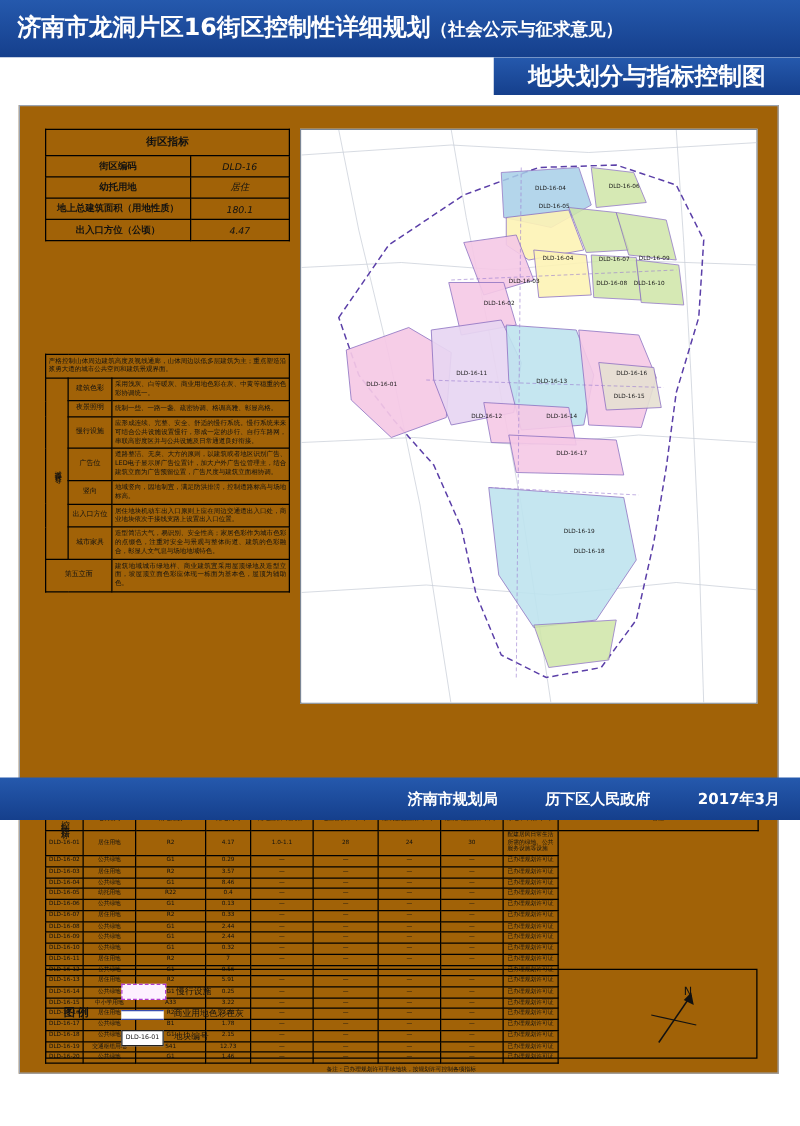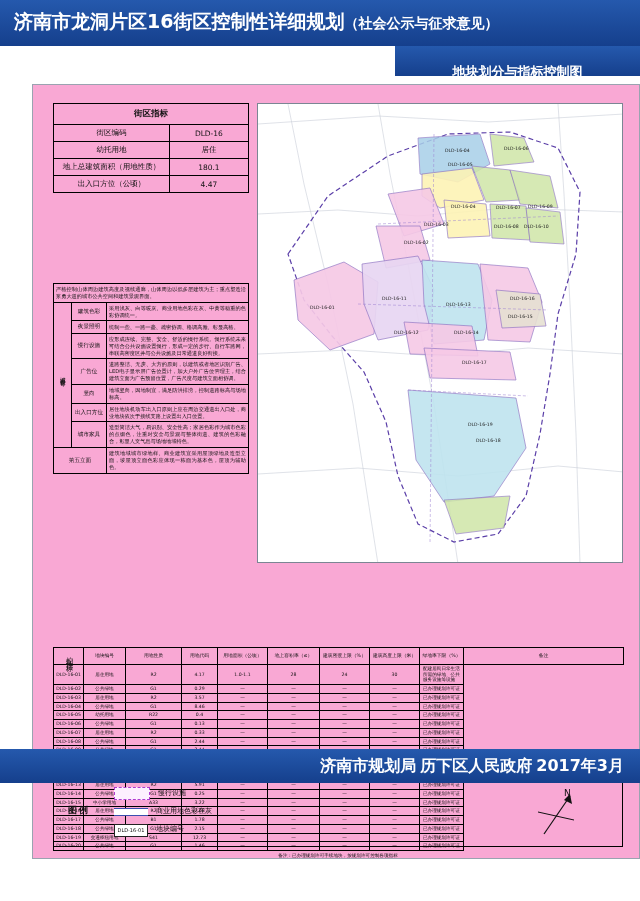--- a/index.html
+++ b/index.html
@@ -4,21 +4,21 @@
 <style>
   html,body{margin:0;padding:0;}
   body{
     width:640px;height:901px;
     background:#ffffff;
     font-family:"DejaVu Sans","Liberation Sans",sans-serif;
     font-size:7px;
     color:#111;
     overflow:hidden;
   }
-  .page{position:relative;width:640px;height:783px;box-sizing:border-box;}
+  .page{position:relative;width:640px;height:656px;box-sizing:border-box;}
 
   
   .header{
     position:absolute;left:0;top:0;width:640px;height:46px;
     background:#1c4ea0;
     background:linear-gradient(180deg,#2559ad 0%,#153f8c 100%);
   }
   .header-title{
     position:absolute;left:14px;top:9px;
     color:#ffffff;font-size:19px;font-weight:bold;letter-spacing:0px;
@@ -27,43 +27,43 @@
   .header-title .sub{font-size:14px;font-weight:bold;}
   .subbar{
     position:absolute;left:0;top:46px;width:640px;height:30px;background:#ffffff;
   }
   .subbar-band{
     position:absolute;left:395px;top:0px;width:245px;height:30px;
     background:#1c4ea0;
     background:linear-gradient(180deg,#2559ad 0%,#153f8c 100%);
   }
   .subbar-label{
-    position:absolute;left:0;top:11px;width:245px;height:30px;
-    color:#fff;font-size:13px;font-weight:bold;
+    position:absolute;left:0;top:0;width:245px;height:30px;
+    color:#fff;font-size:19px;font-weight:bold;
     display:flex;align-items:center;justify-content:center;
   }
 
   
   .frame{
-    position:absolute;left:32px;top:84px;width:608px;height:775px;
-    border:1px solid #9aa3b0;background:#f9a8d4;box-sizing:border-box;
+    position:absolute;left:15px;top:84px;width:608px;height:775px;
+    border:1px solid #9aa3b0;background:#a16207;box-sizing:border-box;
   }
 
   
   .left-col{position:absolute;left:20px;top:18px;width:196px;}
 
   table.tbl{border-collapse:collapse;}
   .idx-table{width:196px;}
   .idx-table td,.idx-table th{
     border:1px solid #000;text-align:center;vertical-align:middle;
     font-size:7.5px;padding:3px 1px;
   }
   .idx-table .hd{font-weight:bold;font-size:8.5px;padding:4px 0;}
-  .idx-table td.k{width:116px;}
-  .idx-table td.v{width:78px;}
+  .idx-table td.k{width:116px;font-weight:bold;}
+  .idx-table td.v{width:78px;font-style:italic;}
 
   
   .guide{position:absolute;left:20px;top:198px;width:196px;}
   .guide table{width:196px;border-collapse:collapse;}
   .guide td{border:1px solid #000;font-size:5.2px;line-height:1.32;padding:2px 2px;vertical-align:middle;}
   .guide td.c1{width:13px;text-align:center;writing-mode:vertical-rl;letter-spacing:1px;font-size:5.6px;}
   .guide td.c2{width:30px;text-align:center;font-size:5.6px;}
   .guide td.c3{text-align:justify;}
   .guide td.wide{text-align:justify;}
 
@@ -97,22 +97,22 @@
 
   .compass{position:absolute;right:40px;top:6px;width:52px;height:60px;}
 
   
   .footer{
     position:absolute;left:0;bottom:0;width:640px;height:34px;
     background:#1c4ea0;background:linear-gradient(180deg,#2559ad 0%,#153f8c 100%);
     color:#fff;
   }
   .footer-inner{
-    position:absolute;right:16px;top:0;height:34px;display:flex;align-items:center;gap:4px;
-    font-size:16px;font-weight:bold;
+    position:absolute;right:16px;top:0;height:34px;display:flex;align-items:center;gap:38px;
+    font-size:12px;font-weight:bold;
   }
 </style>
 </head>
 <body>
 
 <div class="page">
 
   <div class="header">
     <div class="header-title">
       <span>济南市龙洞片区16街区控制性详细规划</span><span class="sub">（社会公示与征求意见）</span>

